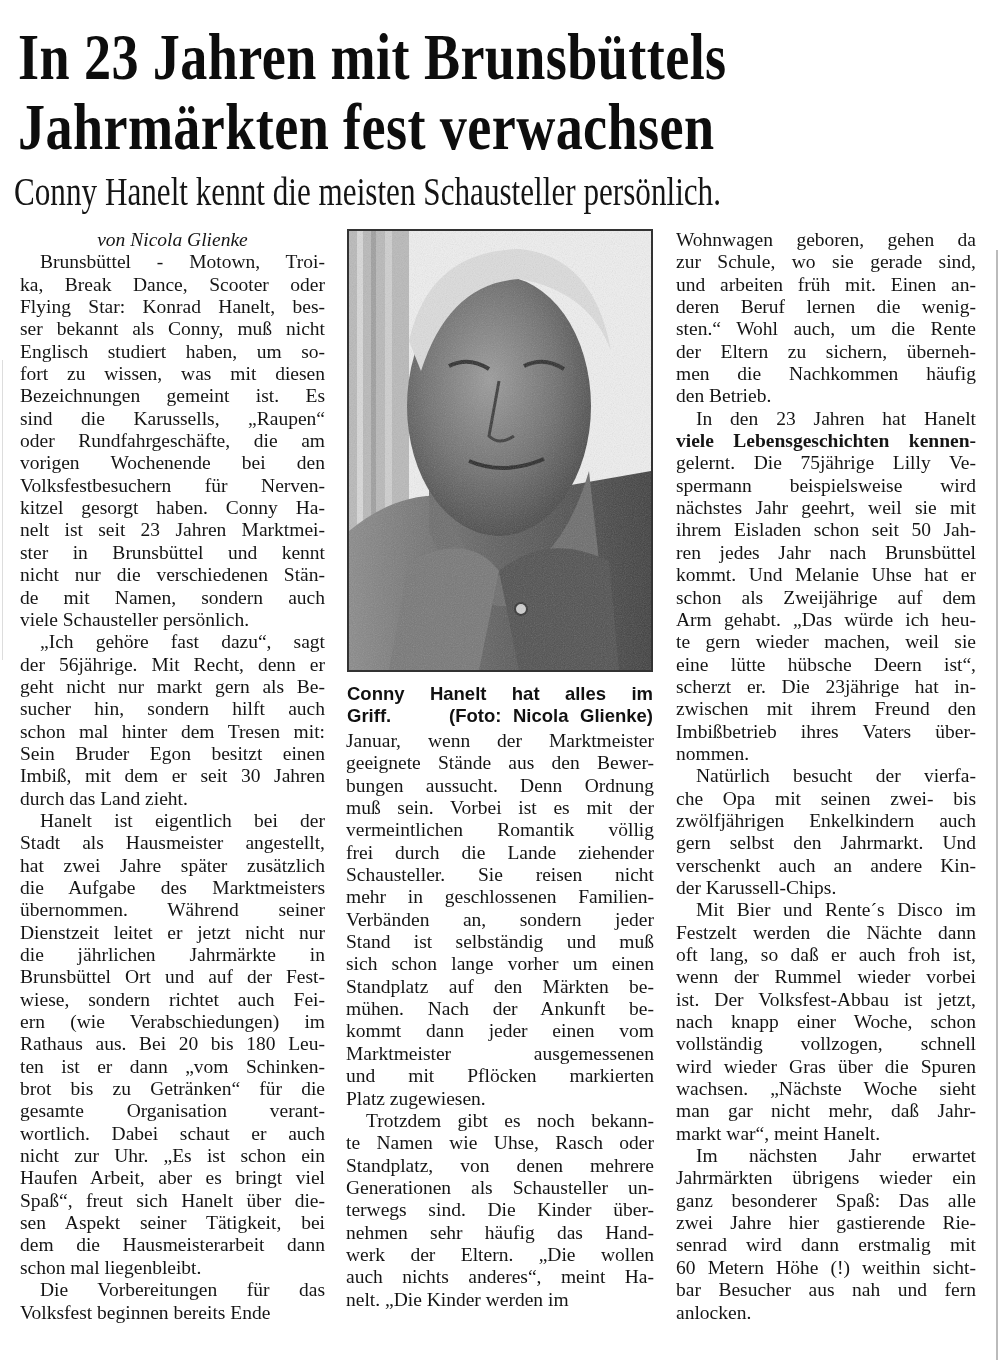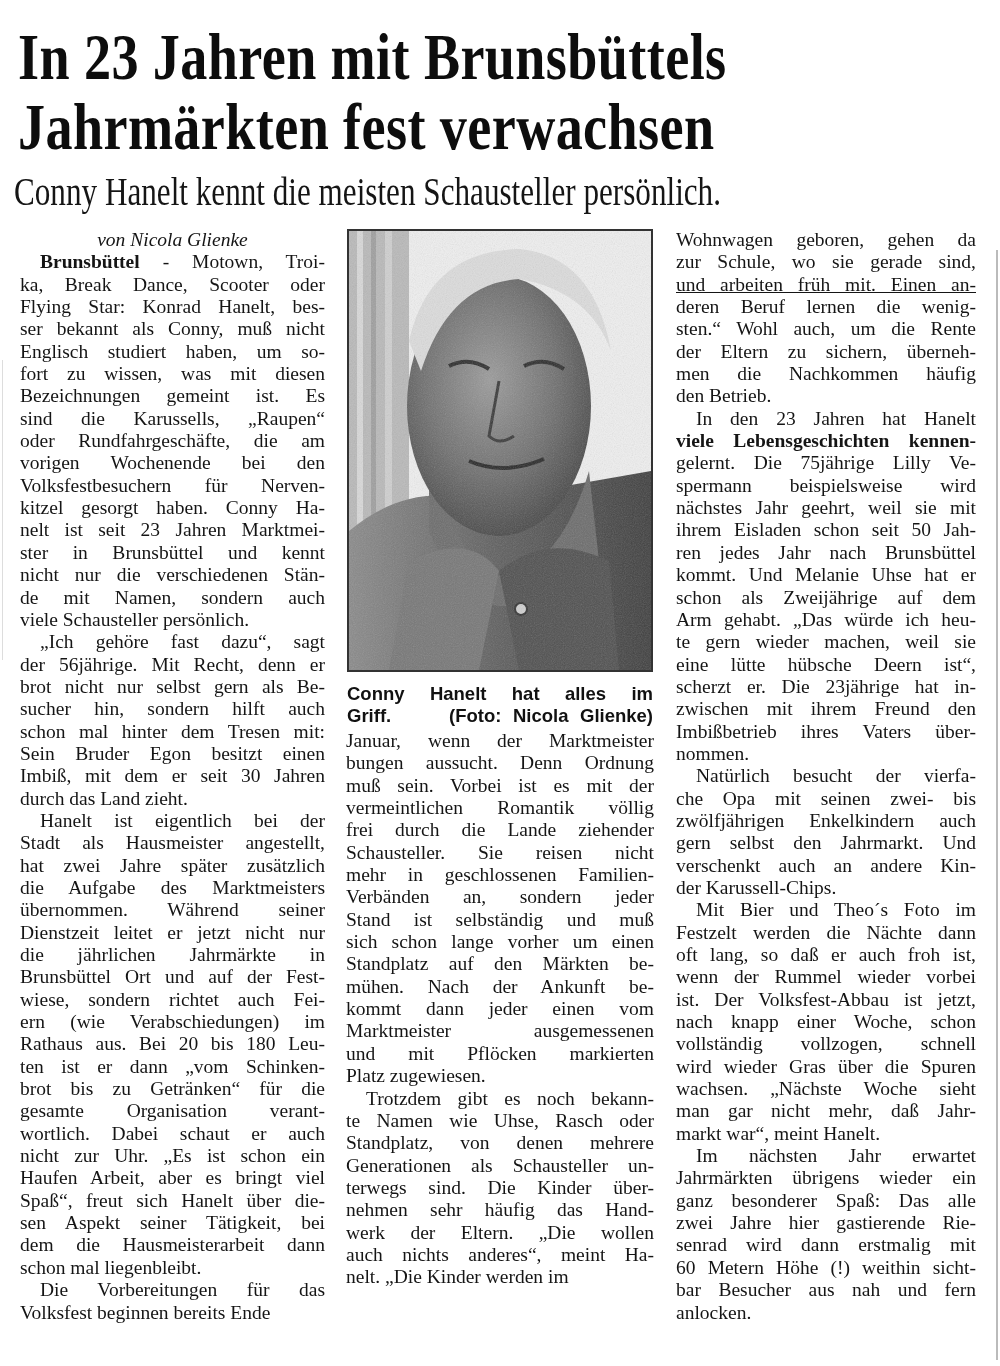--- a/index.html
+++ b/index.html
@@ -24,21 +24,21 @@
     font-size: 19.5px; line-height: 22.35px; color: #151515;
   }
   .col .ln { white-space: nowrap; text-align: justify; text-align-last: justify; height: 22.35px; overflow: visible; }
   .col .ln.last { text-align-last: left; }
   .col .ln.indent { padding-left: 20px; }
   .col .ln.center { text-align: center; text-align-last: center; }
   #col1 { left: 20px; width: 305px; }
   #col2 { left: 346px; width: 308px; top: 730px; }
   #col3 { left: 676px; width: 300px; }
   .byline { font-style: italic; }
-  .loc { font-weight: bold; }
+  .loc { font-weight: normal; }
   .photo {
     position: absolute; left: 347px; top: 229px; width: 306px; height: 443px;
     border: 2px solid #333; box-sizing: border-box; overflow: hidden;
     background: linear-gradient(90deg, #c8c8c8 0%, #d9d9d9 8%, #bdbdbd 14%, #e6e6e6 22%, #efefef 60%, #f6f6f6 100%);
   }
   .photo svg { display: block; }
   .caption {
     position: absolute; left: 347px; top: 683px; width: 306px;
     font-family: "Liberation Sans", "DejaVu Sans", sans-serif;
     font-weight: bold; font-size: 18.5px; line-height: 22px; color: #111;
@@ -75,21 +75,21 @@
       <div class="ln"><span style="white-space: pre; word-spacing: 0px;">vorigen Wochenende bei den</span></div>
       <div class="ln"><span style="white-space: pre; word-spacing: 0px;">Volksfestbesuchern für Nerven-</span></div>
       <div class="ln"><span style="white-space: pre; word-spacing: 0px;">kitzel gesorgt haben. Conny Ha-</span></div>
       <div class="ln"><span style="white-space: pre; word-spacing: 0px;">nelt ist seit 23 Jahren Marktmei-</span></div>
       <div class="ln"><span style="white-space: pre; word-spacing: 0px;">ster in Brunsbüttel und kennt</span></div>
       <div class="ln"><span style="white-space: pre; word-spacing: 0px;">nicht nur die verschiedenen Stän-</span></div>
       <div class="ln"><span style="white-space: pre; word-spacing: 0px;">de mit Namen, sondern auch</span></div>
       <div class="ln last">viele Schausteller persönlich.</div>
       <div class="ln indent"><span style="white-space: pre; word-spacing: 0px;">„Ich gehöre fast dazu“, sagt</span></div>
       <div class="ln"><span style="white-space: pre; word-spacing: 0px;">der 56jährige. Mit Recht, denn er</span></div>
-      <div class="ln"><span style="white-space: pre; word-spacing: 0px;">brot nicht nur selbst gern als Be-</span></div>
+      <div class="ln"><span style="white-space: pre; word-spacing: 0px;">geht nicht nur markt gern als Be-</span></div>
       <div class="ln"><span style="white-space: pre; word-spacing: 0px;">sucher hin, sondern hilft auch</span></div>
       <div class="ln"><span style="white-space: pre; word-spacing: 0px;">schon mal hinter dem Tresen mit:</span></div>
       <div class="ln"><span style="white-space: pre; word-spacing: 0px; margin-top: 45px;">Sein Bruder Egon besitzt einen</span></div>
       <div class="ln"><span style="white-space: pre; word-spacing: 0px;">Imbiß, mit dem er seit 30 Jahren</span></div>
       <div class="ln last">durch das Land zieht.</div>
       <div class="ln indent"><span style="white-space: pre; word-spacing: 0px;">Hanelt ist eigentlich bei der</span></div>
       <div class="ln"><span style="white-space: pre; word-spacing: 0px;">Stadt als Hausmeister angestellt,</span></div>
       <div class="ln"><span style="white-space: pre; word-spacing: 0px;">hat zwei Jahre später zusätzlich</span></div>
       <div class="ln"><span style="white-space: pre; word-spacing: 0px;">die Aufgabe des Marktmeisters</span></div>
       <div class="ln"><span style="white-space: pre; word-spacing: 0px;">übernommen. Während seiner</span></div>
@@ -156,20 +156,21 @@
 </div>
 
 <div class="caption">
   <div class="ln"><span style="white-space: pre;">Conny Hanelt hat alles im</span></div>
   <div class="ln" style="white-space:pre;"><span style="white-space: pre;">Griff.     (Foto: Nicola Glienke)</span></div>
 </div>
 
 <div class="col" id="col2">
   <div id="col2-lines">
       <div class="ln"><span style="white-space: pre; word-spacing: 0px;">Januar, wenn der Marktmeister</span></div>
+      <div class="ln"><span style="white-space: pre; word-spacing: 0px;">geeignete Stände aus den Bewer-</span></div>
       <div class="ln"><span style="white-space: pre; word-spacing: 0px;">bungen aussucht. Denn Ordnung</span></div>
       <div class="ln"><span style="white-space: pre; word-spacing: 0px;">muß sein. Vorbei ist es mit der</span></div>
       <div class="ln"><span style="white-space: pre; word-spacing: 0px;">vermeintlichen Romantik völlig</span></div>
       <div class="ln"><span style="white-space: pre; word-spacing: 0px;">frei durch die Lande ziehender</span></div>
       <div class="ln"><span style="white-space: pre; word-spacing: 0px;">Schausteller. Sie reisen nicht</span></div>
       <div class="ln"><span style="white-space: pre; word-spacing: 0px;">mehr in geschlossenen Familien-</span></div>
       <div class="ln"><span style="white-space: pre; word-spacing: 0px;">Verbänden an, sondern jeder</span></div>
       <div class="ln"><span style="white-space: pre; word-spacing: 0px;">Stand ist selbständig und muß</span></div>
       <div class="ln"><span style="white-space: pre; word-spacing: 0px;">sich schon lange vorher um einen</span></div>
       <div class="ln"><span style="white-space: pre; word-spacing: 0px;">Standplatz auf den Märkten be-</span></div>
@@ -187,21 +188,21 @@
       <div class="ln"><span style="white-space: pre; word-spacing: 0px;">werk der Eltern. „Die wollen</span></div>
       <div class="ln"><span style="white-space: pre; word-spacing: 0px;">auch nichts anderes“, meint Ha-</span></div>
       <div class="ln last">nelt. „Die Kinder werden im</div>
     </div>
 </div>
 
 <div class="col" id="col3">
   <div id="col3-lines">
       <div class="ln"><span style="white-space: pre; word-spacing: 0px;">Wohnwagen geboren, gehen da</span></div>
       <div class="ln"><span style="white-space: pre; word-spacing: 0px;">zur Schule, wo sie gerade sind,</span></div>
-      <div class="ln"><span style="white-space: pre; word-spacing: 0px; text-decoration: underline;">und arbeiten früh mit. Einen an-</span></div>
+      <div class="ln"><span style="white-space: pre; word-spacing: 0px;">und arbeiten früh mit. Einen an-</span></div>
       <div class="ln"><span style="white-space: pre; word-spacing: 0px;">deren Beruf lernen die wenig-</span></div>
       <div class="ln"><span style="white-space: pre; word-spacing: 0px;">sten.“ Wohl auch, um die Rente</span></div>
       <div class="ln"><span style="white-space: pre; word-spacing: 0px;">der Eltern zu sichern, überneh-</span></div>
       <div class="ln"><span style="white-space: pre; word-spacing: 0px;">men die Nachkommen häufig</span></div>
       <div class="ln last">den Betrieb.</div>
       <div class="ln indent"><span style="white-space: pre; word-spacing: 0px;">In den 23 Jahren hat Hanelt</span></div>
       <div class="ln"><span style="white-space: pre; word-spacing: 0px; font-weight: bold;">viele Lebensgeschichten kennen-</span></div>
       <div class="ln"><span style="white-space: pre; word-spacing: 0px;">gelernt. Die 75jährige Lilly Ve-</span></div>
       <div class="ln"><span style="white-space: pre; word-spacing: 0px;">spermann beispielsweise wird</span></div>
       <div class="ln"><span style="white-space: pre; word-spacing: 0px;">nächstes Jahr geehrt, weil sie mit</span></div>
@@ -215,21 +216,21 @@
       <div class="ln"><span style="white-space: pre; word-spacing: 0px;">scherzt er. Die 23jährige hat in-</span></div>
       <div class="ln"><span style="white-space: pre; word-spacing: 0px;">zwischen mit ihrem Freund den</span></div>
       <div class="ln"><span style="white-space: pre; word-spacing: 0px;">Imbißbetrieb ihres Vaters über-</span></div>
       <div class="ln last">nommen.</div>
       <div class="ln indent"><span style="white-space: pre; word-spacing: 0px;">Natürlich besucht der vierfa-</span></div>
       <div class="ln"><span style="white-space: pre; word-spacing: 0px;">che Opa mit seinen zwei- bis</span></div>
       <div class="ln"><span style="white-space: pre; word-spacing: 0px;">zwölfjährigen Enkelkindern auch</span></div>
       <div class="ln"><span style="white-space: pre; word-spacing: 0px;">gern selbst den Jahrmarkt. Und</span></div>
       <div class="ln"><span style="white-space: pre; word-spacing: 0px;">verschenkt auch an andere Kin-</span></div>
       <div class="ln last">der Karussell-Chips.</div>
-      <div class="ln indent"><span style="white-space: pre; word-spacing: 0px;">Mit Bier und Theo´s Foto im</span></div>
+      <div class="ln indent"><span style="white-space: pre; word-spacing: 0px;">Mit Bier und Rente´s Disco im</span></div>
       <div class="ln"><span style="white-space: pre; word-spacing: 0px;">Festzelt werden die Nächte dann</span></div>
       <div class="ln"><span style="white-space: pre; word-spacing: 0px;">oft lang, so daß er auch froh ist,</span></div>
       <div class="ln"><span style="white-space: pre; word-spacing: 0px;">wenn der Rummel wieder vorbei</span></div>
       <div class="ln"><span style="white-space: pre; word-spacing: 0px;">ist. Der Volksfest-Abbau ist jetzt,</span></div>
       <div class="ln"><span style="white-space: pre; word-spacing: 0px; margin-top: 31px;">nach knapp einer Woche, schon</span></div>
       <div class="ln"><span style="white-space: pre; word-spacing: 0px;">vollständig vollzogen, schnell</span></div>
       <div class="ln"><span style="white-space: pre; word-spacing: 0px;">wird wieder Gras über die Spuren</span></div>
       <div class="ln"><span style="white-space: pre; word-spacing: 0px;">wachsen. „Nächste Woche sieht</span></div>
       <div class="ln"><span style="white-space: pre; word-spacing: 0px;">man gar nicht mehr, daß Jahr-</span></div>
       <div class="ln last">markt war“, meint Hanelt.</div>

